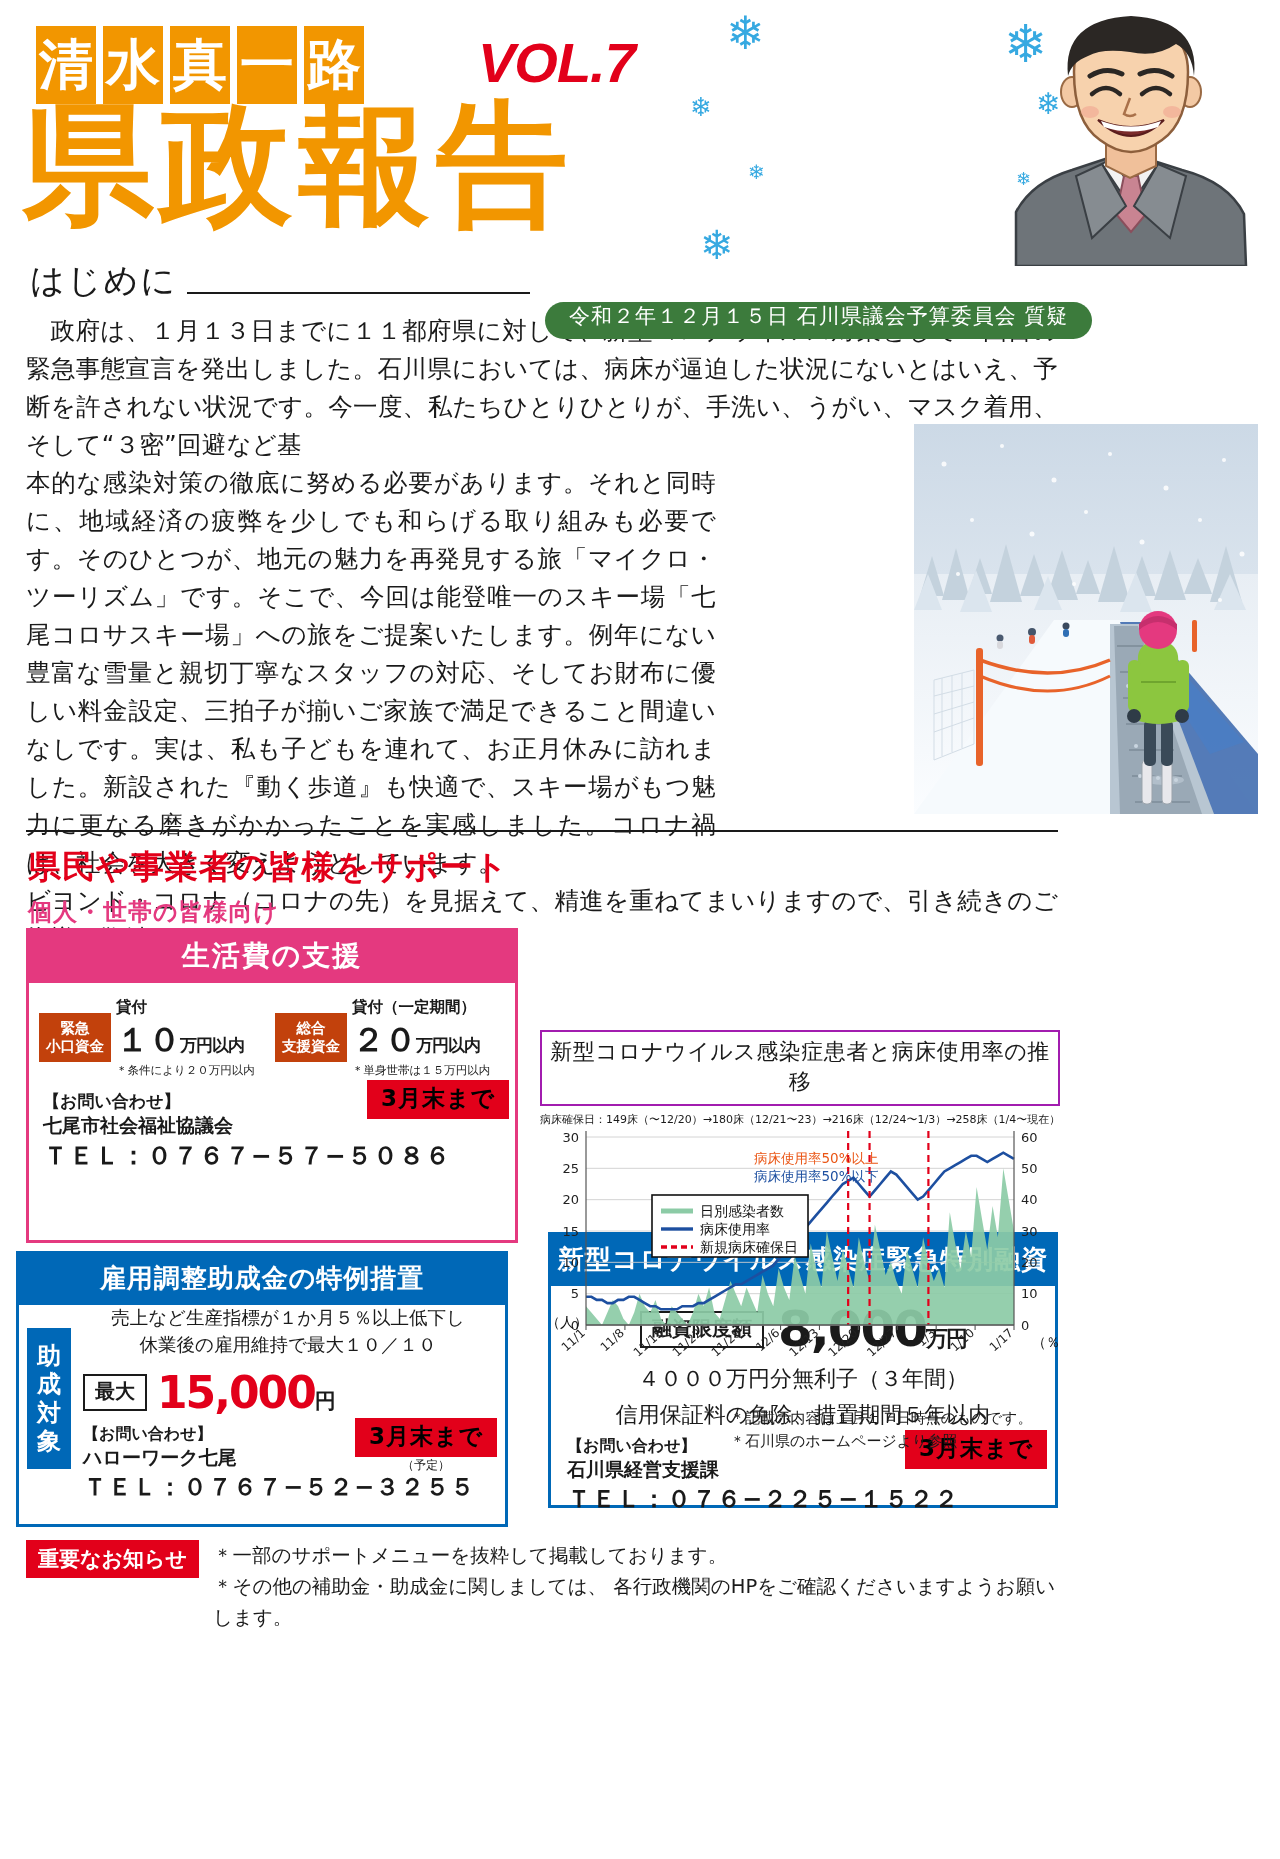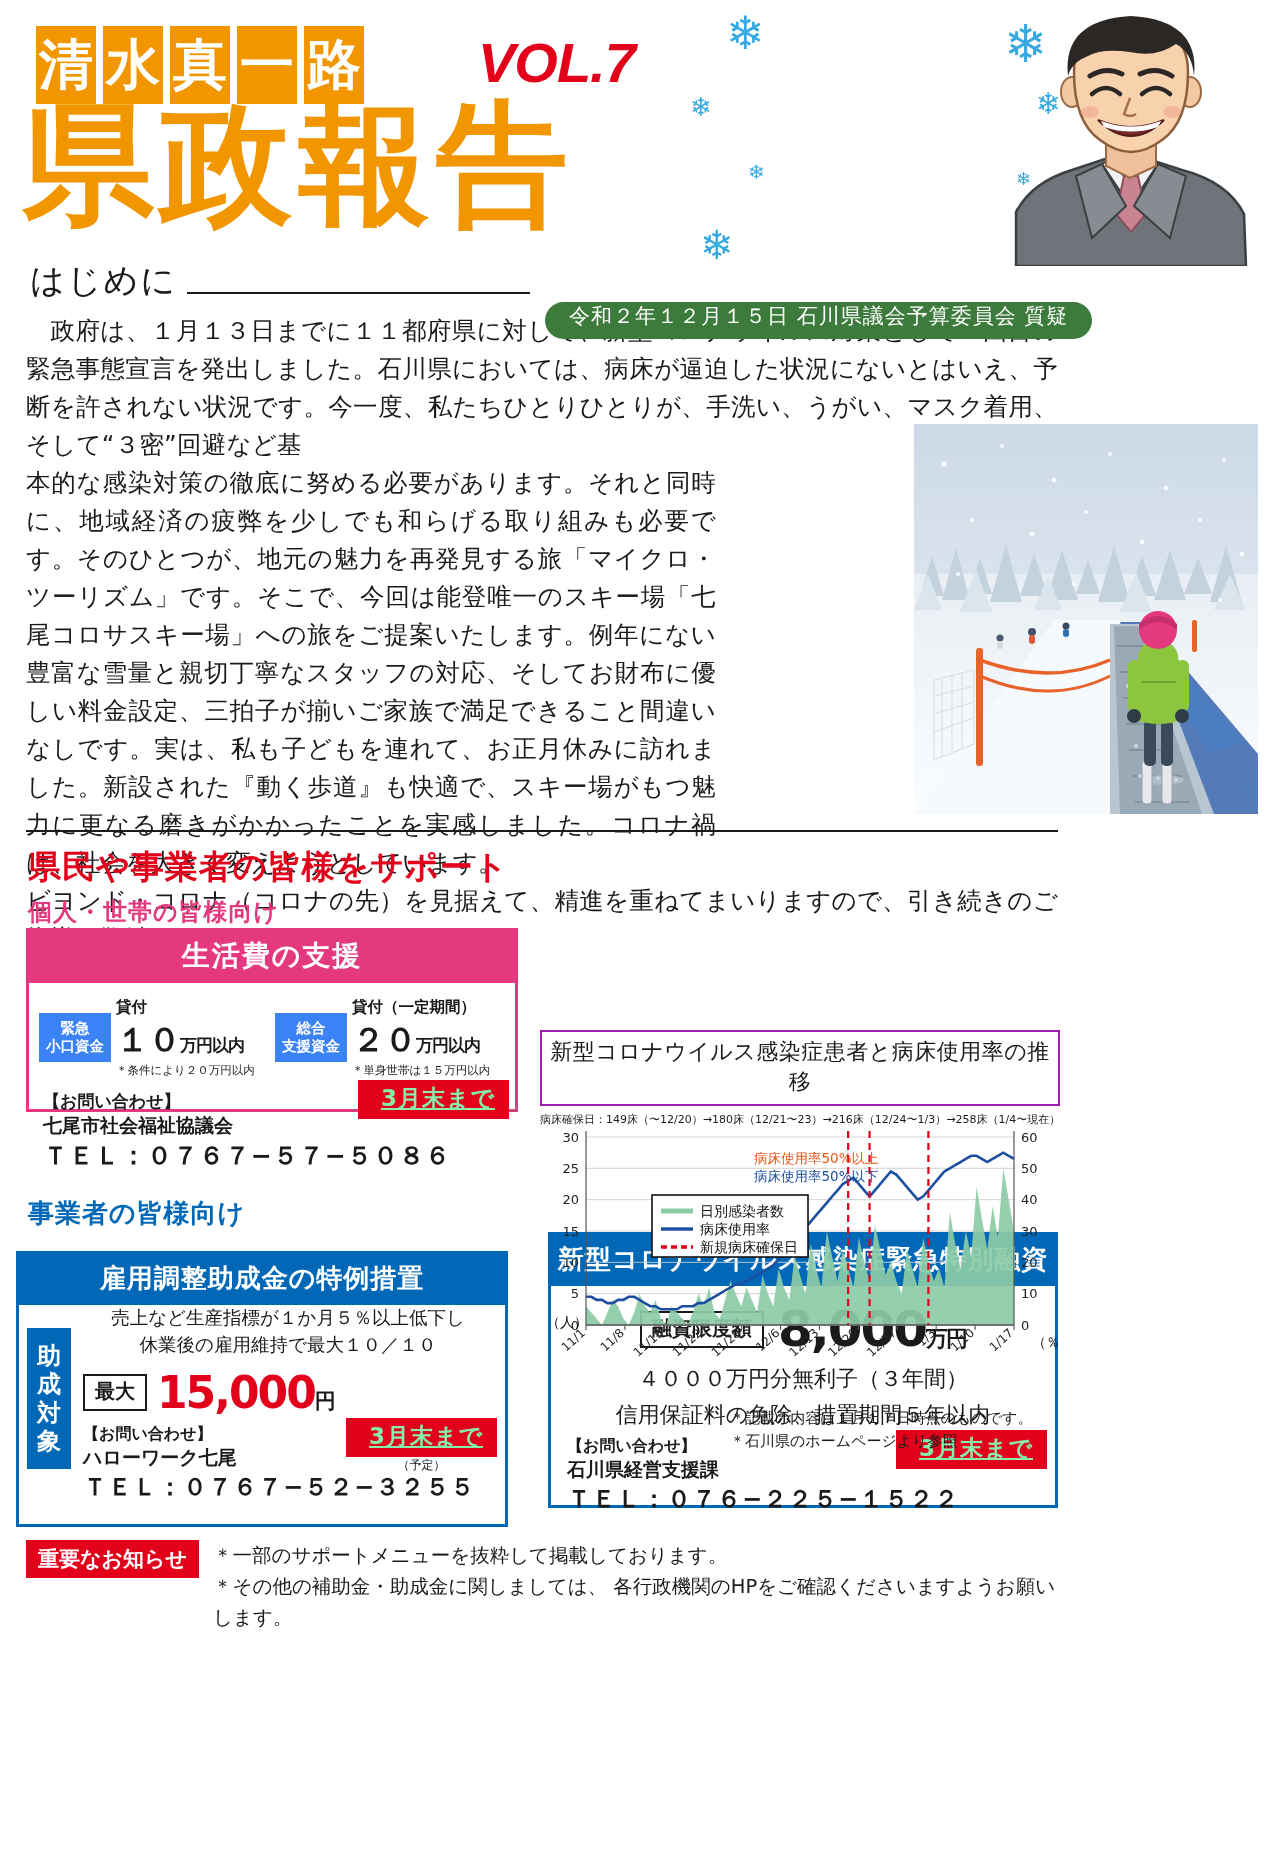--- a/index.html
+++ b/index.html
@@ -102,50 +102,50 @@
     font-family: "DejaVu Sans", sans-serif;
   }
   .sub-blue {
     position: absolute; left: 28px; top: 1196px;
     color: #0068B7; font-size: 26px; font-weight: bold; letter-spacing: 1px;
     font-family: "DejaVu Sans", sans-serif;
   }
 
   
   .card-pink {
-    position: absolute; left: 26px; top: 928px; width: 492px; height: 184px;
+    position: absolute; left: 26px; top: 928px; width: 492px; height: 315px;
     border: 3px solid #E4397F; background: #ffffff;
   }
   .card-pink-head {
     background: #E4397F; color: #ffffff; text-align: center;
     font-size: 28px; font-weight: bold; letter-spacing: 2px;
     padding: 6px 0 8px 0; font-family: "DejaVu Sans", sans-serif;
   }
   .pink-row { display: flex; padding: 14px 10px 0 10px; gap: 6px; }
   .pink-cell { flex: 1; display: flex; align-items: flex-start; gap: 5px; }
   .pink-tag {
-    background: #3b82f6; color: #fff; font-size: 14.5px; font-weight: bold;
+    background: #c2410c; color: #fff; font-size: 14.5px; font-weight: bold;
     line-height: 1.22; text-align: center; padding: 7px 5px; min-width: 72px;
     font-family: "DejaVu Sans", sans-serif; margin-top: 16px;
   }
   .pink-amt { flex: 1; }
   .pink-amt .lbl { font-size: 15.5px; font-weight: bold; font-family: "DejaVu Sans", sans-serif; }
   .pink-amt .big { font-size: 33px; font-weight: bold; letter-spacing: -1px;
                    font-family: "DejaVu Sans", sans-serif; white-space: nowrap; }
   .pink-amt .big .u { font-size: 17px; }
   .pink-amt .note { font-size: 11.5px; font-family: "DejaVu Sans", sans-serif; white-space: nowrap; }
   .pink-foot { padding: 12px 14px 0 14px; position: relative; }
   .pink-foot .q { font-size: 17px; font-weight: bold; font-family: "DejaVu Sans", sans-serif; }
   .pink-foot .org { font-size: 19px; font-weight: bold; font-family: "DejaVu Sans", sans-serif; }
   .pink-foot .tel { font-size: 25px; font-weight: bold; letter-spacing: 1px;
                     font-family: "DejaVu Sans", sans-serif; }
   .deadline {
-    background: #E2001A; color: #86efac; font-size: 23px; font-weight: bold;
-    padding: 3px 14px 5px 23px; font-family: "DejaVu Sans", sans-serif;
-    display: inline-block; letter-spacing: 1px; text-decoration: underline;
+    background: #E2001A; color: #000000; font-size: 23px; font-weight: bold;
+    padding: 3px 14px 5px 14px; font-family: "DejaVu Sans", sans-serif;
+    display: inline-block; letter-spacing: 1px;
   }
   .pink-deadline { position: absolute; right: 6px; top: 2px; }
 
   
   .card-blue {
     position: absolute; top: 1232px; border: 3px solid #0068B7; background: #ffffff;
   }
   .cb-left { left: 16px; width: 492px; height: 276px; margin-top: 19px; }
   .cb-right { left: 548px; width: 510px; height: 276px; }
   .card-blue-head {

